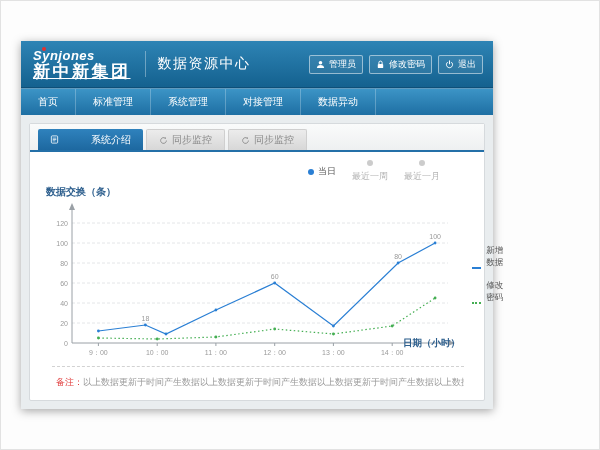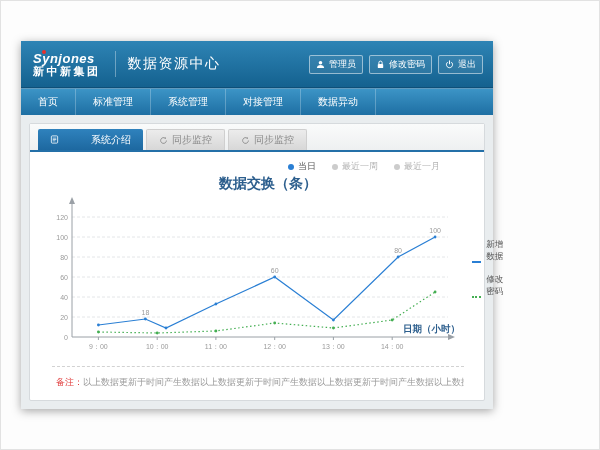--- a/index.html
+++ b/index.html
@@ -5,21 +5,21 @@
   * { margin:0; padding:0; box-sizing:border-box; }
   html,body { width:600px; height:450px; font-family:"Liberation Sans",sans-serif; }
   .screen { position:relative; width:600px; height:450px; background:#fdfdfd; border:1px solid #e2e2e2; overflow:hidden; }
   .window { position:absolute; left:20px; top:40px; width:472px; height:368px; background:#fff; box-shadow:0 2px 9px rgba(0,0,0,.35); }
 
   
   .topbar { height:47px; background:linear-gradient(#2e84b5,#14618f); border-bottom:1px solid #0e4f78; display:flex; align-items:center; padding:0 10px; }
   .brand { line-height:1.05; position:relative; padding:2px 4px 0 2px; }
   .logo-en { font-style:italic; font-weight:bold; font-size:13px; color:#fff; letter-spacing:.5px; position:relative; }
   .logo-dot { position:absolute; left:9px; top:-2px; width:4px; height:4px; border-radius:50%; background:#e6312e; }
-  .logo-cn { font-weight:bold; font-size:11px; color:#fff; letter-spacing:2.5px; }
+  .logo-cn { font-weight:bold; font-size:17px; color:#fff; letter-spacing:2.5px;text-decoration:underline; }
   .vdiv { width:1px; height:26px; background:rgba(255,255,255,.35); margin:0 12px 0 10px; }
   .app-title { color:#fff; font-size:14px; letter-spacing:1.5px; }
   .hbtns { margin-left:auto; display:flex; gap:6px; }
   .hbtn { display:inline-flex; align-items:center; gap:4px; background:rgba(255,255,255,.08); border:1px solid rgba(255,255,255,.5); color:#fff; font-size:9px; padding:2px 6px; border-radius:2px; cursor:pointer; font-family:inherit; }
   .hbtn svg { display:block; }
 
   
   .mainnav { height:27px; background:linear-gradient(#3c94c6,#1e6fa3); border-top:1px solid rgba(255,255,255,.3); display:flex; }
   .nav-item { color:#fff; font-size:10px; padding:0 17px; display:flex; align-items:center; border-right:1px solid rgba(255,255,255,.25); text-decoration:none; cursor:pointer; }
 
@@ -30,30 +30,30 @@
   .tabs { display:flex; align-items:flex-end; padding:5px 0 0 8px; background:linear-gradient(#fafbfb,#eef0f1); border-bottom:2px solid #2470a8; }
   .tab { height:21px; padding:0 12px; display:flex; align-items:center; gap:4px; font-size:10px; margin-right:3px; border-radius:2px 2px 0 0; cursor:pointer; }
   .tab.active { background:linear-gradient(#2f82bd,#1d68a0); color:#fff;gap:32px; }
   .tab.inactive { background:linear-gradient(#ececec,#d7d7d7); color:#8b8b8b; border:1px solid #cfcfcf; border-bottom:none; }
   .tab svg { display:block; }
 
   .chart-section { flex:1; display:flex; flex-direction:column; padding:4px 10px 0 12px;border-radius:22px; }
   .top-legend { display:flex; justify-content:flex-end; gap:16px; padding-right:34px; margin-top:4px; font-size:9px; color:#555; }
   .tl-item { display:flex; align-items:center; gap:4px; cursor:pointer; }
   .tl-item .dot { width:6px; height:6px; border-radius:50%; background:#ccc; display:inline-block; }
-  .tl-item.muted { color:#b3b3b3; }
-  .ylabel { font-size:14px; font-weight:bold; color:#2c5e8d; margin:2px 0 0 20px;text-align:center; }
+  .tl-item.muted { color:#b3b3b3;flex-direction:column; }
+  .ylabel { font-size:10px; font-weight:bold; color:#2c5e8d; margin:2px 0 0 4px; }
 
   .chart-row { position:relative; display:flex; flex:1; }
   svg.chart { width:430px; height:166px; flex:0 0 auto; }
   svg.chart text.tick { font-size:7px; fill:#9a9a9a; font-family:"Liberation Sans",sans-serif; }
   .side-legend { padding-top:46px; font-size:8.5px; color:#555; display:flex; flex-direction:column; gap:11px; }
   .sl-item { display:flex; align-items:flex-end; }
   .swatch { display:inline-block; width:18px; border-top:2px solid #888; margin-right:5px; }
-  .xlabel { position:absolute; right:14px; bottom:30px; font-size:9.5px; font-weight:bold; color:#2c5e8d; }
+  .xlabel { position:absolute; right:14px; bottom:16px; font-size:9.5px; font-weight:bold; color:#2c5e8d; }
 
   .note { border-top:1px dashed #d2d2d2; margin:0 10px; padding:9px 4px 0; font-size:9px; color:#9a9a9a; text-align:center; height:34px; white-space:nowrap; overflow:hidden; }
   .note-label { color:#e03b3b;margin-top:28px; }
 </style>
 </head>
 <body>
 
 <div class="screen">
   <div class="window">
 

